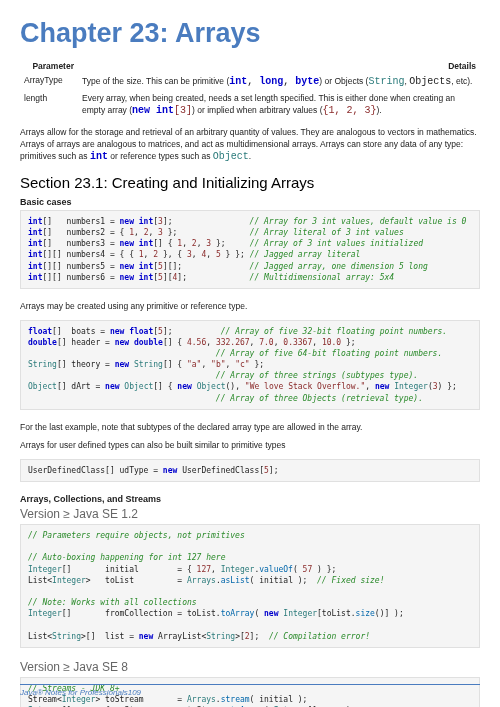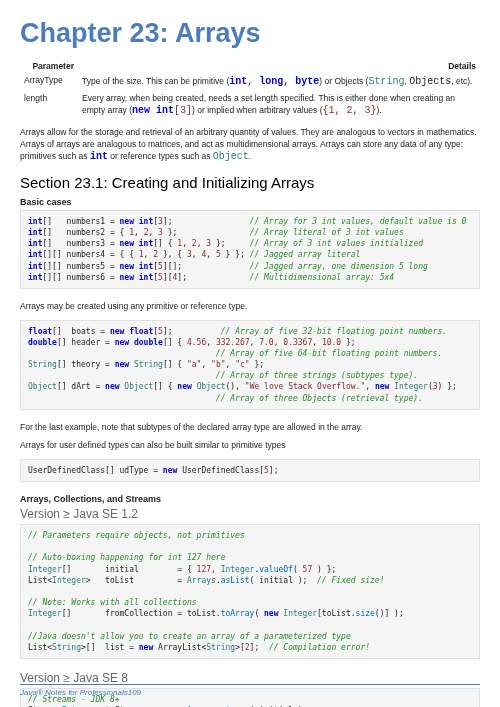--- a/index.html
+++ b/index.html
@@ -79,21 +79,20 @@
 
 <pre><span class="cm">// Parameters require objects, not primitives</span>
 
 <span class="cm">// Auto-boxing happening for int 127 here</span>
 <span class="tp">Integer</span>[]       initial        = { <span class="nm">127</span>, <span class="tp">Integer</span>.<span class="mt">valueOf</span>( <span class="nm">57</span> ) };
 List&lt;<span class="tp">Integer</span>&gt;   toList         = <span class="tp">Arrays</span>.<span class="mt">asList</span>( initial );  <span class="cm">// Fixed size!</span>
 
 <span class="cm">// Note: Works with all collections</span>
 <span class="tp">Integer</span>[]       fromCollection = toList.<span class="mt">toArray</span>( <span class="kw">new</span> <span class="tp">Integer</span>[toList.<span class="mt">size</span>()] );
 
-<span class="cm">//Java doesn't allow you to create an array of a parameterized type</span>
 List&lt;<span class="tp">String</span>&gt;[]  list = <span class="kw">new</span> ArrayList&lt;<span class="tp">String</span>&gt;[<span class="nm">2</span>];  <span class="cm">// Compilation error!</span></pre>
 
 <div class="v">Version ≥ Java SE 8</div>
 
 <pre><span class="cm">// Streams - JDK 8+</span>
 Stream&lt;<span class="tp">Integer</span>&gt; toStream       = <span class="tp">Arrays</span>.<span class="mt">stream</span>( initial );
 <span class="tp">Integer</span>[]       fromStream     = toStream.<span class="mt">toArray</span>( <span class="tp">Integer</span>[]::<span class="kw">new</span> );</pre>
 
 <div class="ft">
 <span>Java® Notes for Professionals</span>

